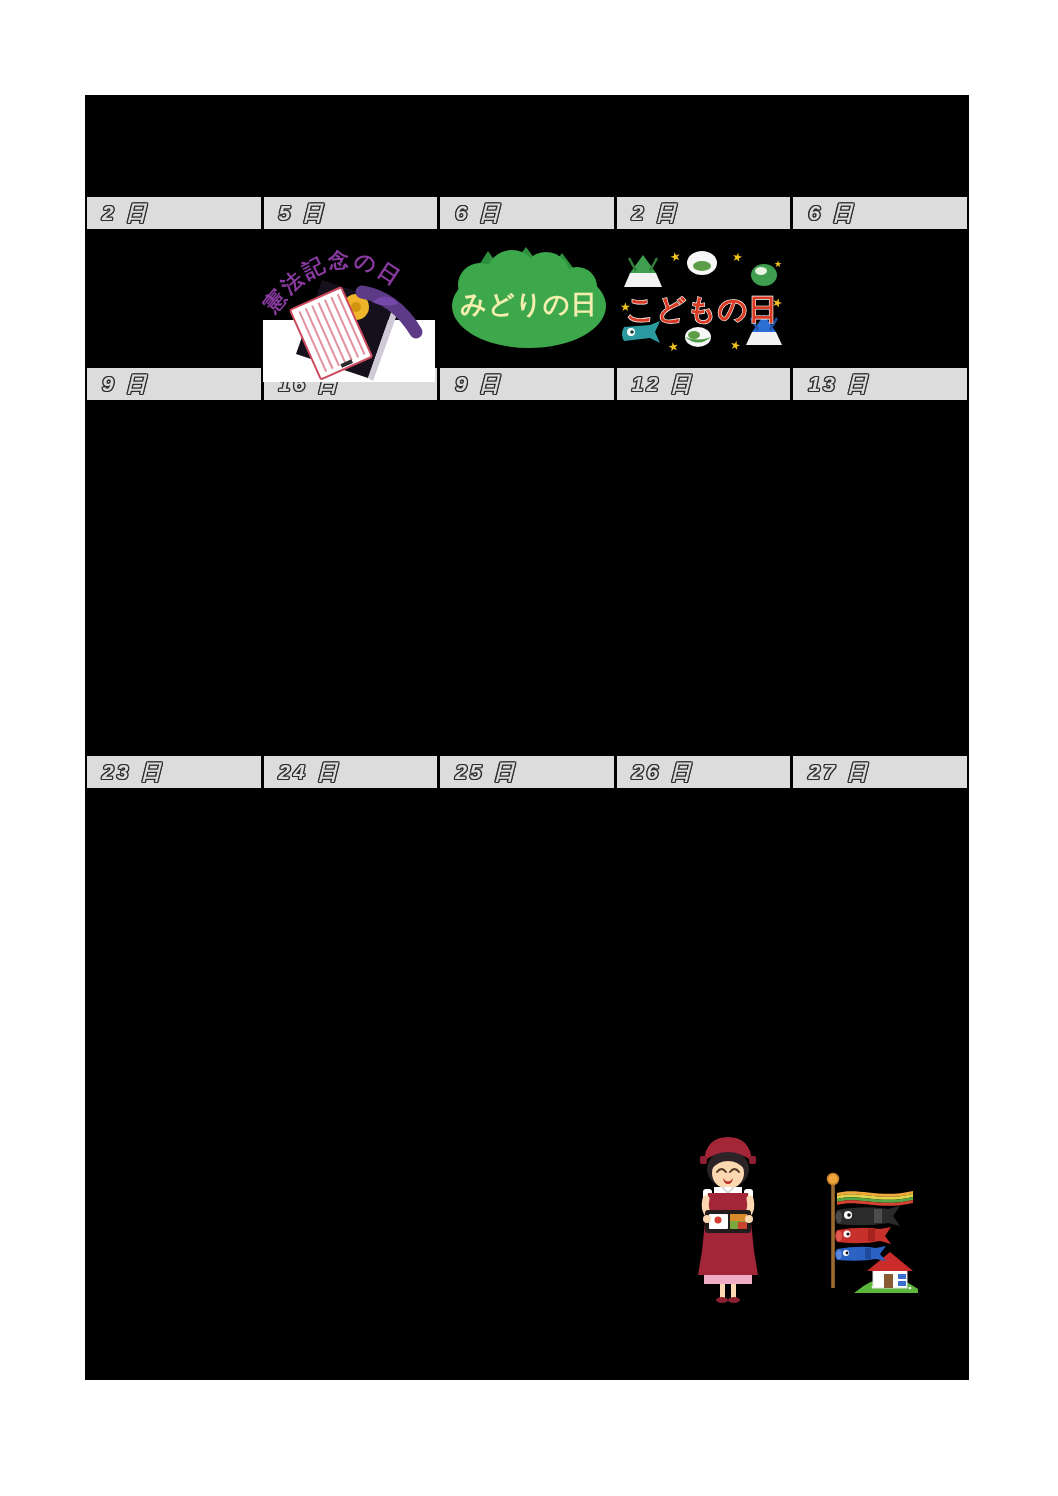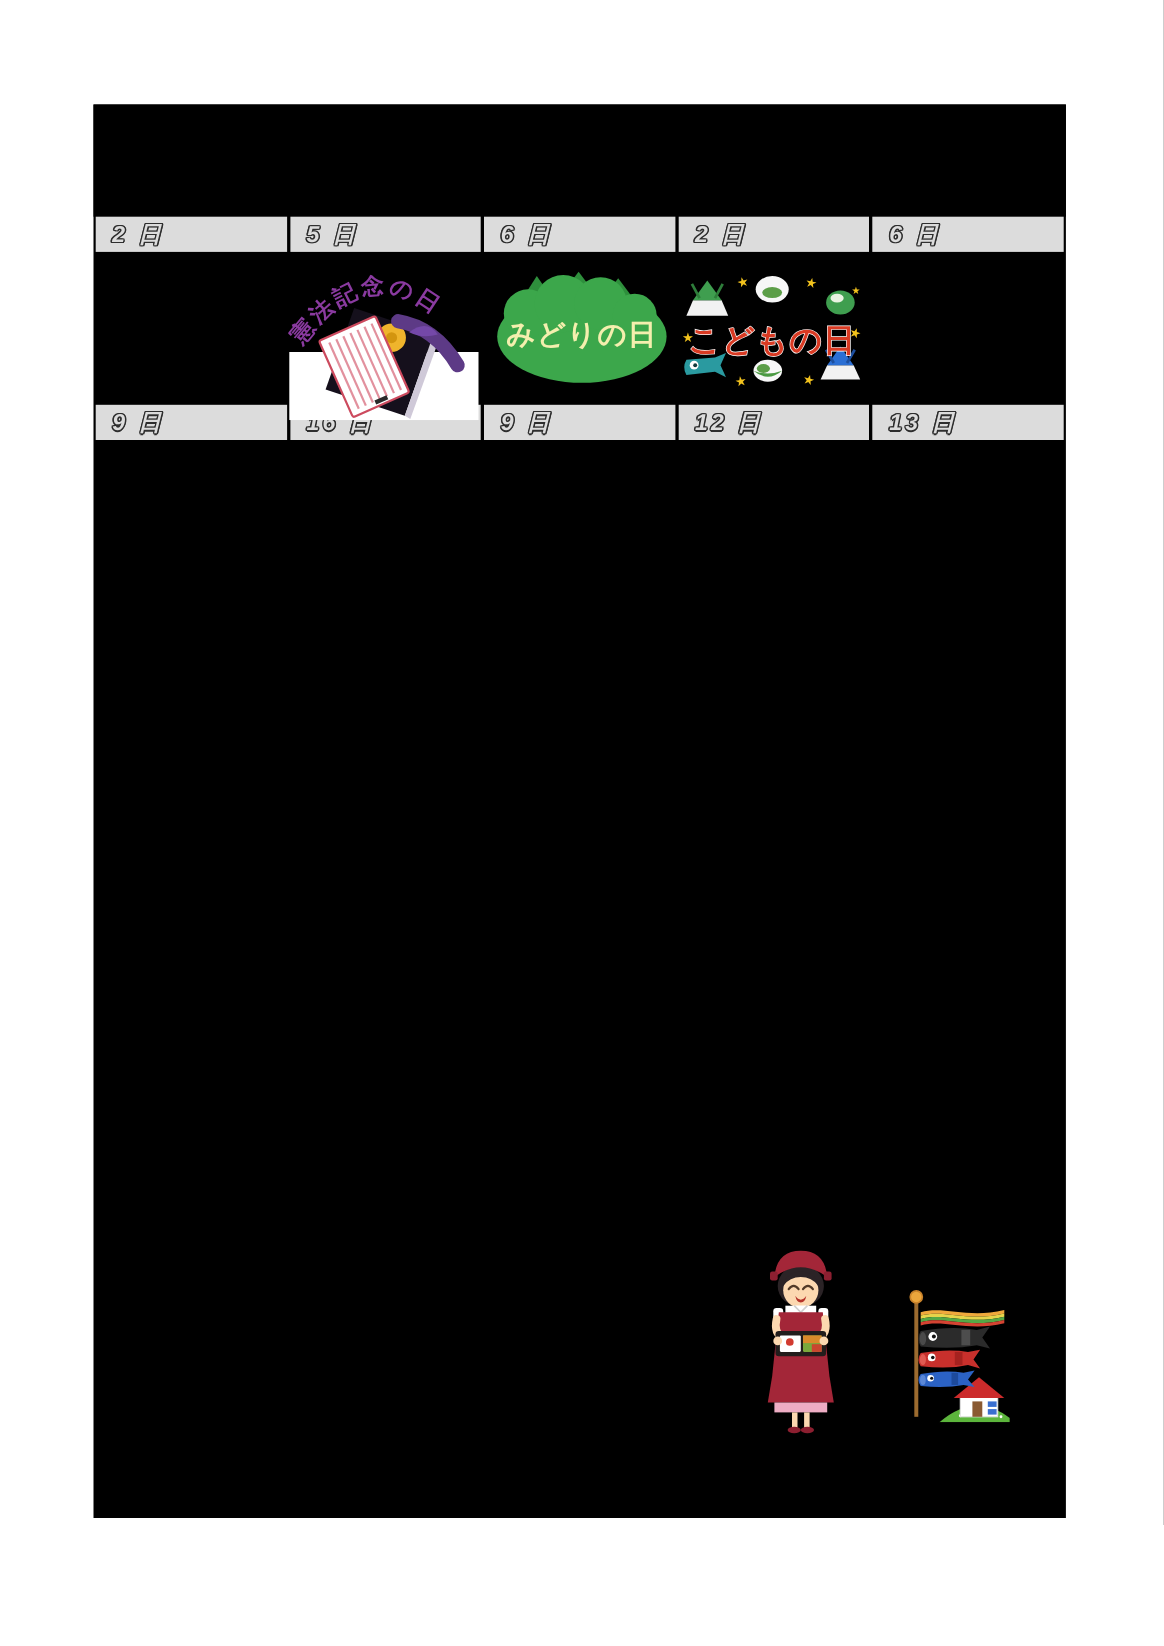--- a/index.html
+++ b/index.html
@@ -65,20 +65,37 @@
       </div>
     <div class="hcell">
         <span class="date-text">12 日</span>
       </div>
     <div class="hcell">
         <span class="date-text">13 日</span>
       </div>
   </div>
 
 
+  <div class="hrow" style="top:661px">
+    <div class="hcell">
+        <span class="date-text">23 日</span>
+      </div>
+    <div class="hcell">
+        <span class="date-text">24 日</span>
+      </div>
+    <div class="hcell">
+        <span class="date-text">25 日</span>
+      </div>
+    <div class="hcell">
+        <span class="date-text">26 日</span>
+      </div>
+    <div class="hcell">
+        <span class="date-text">27 日</span>
+      </div>
+  </div>
 
 
   <svg class="illus" style="left:177px;top:135px" width="175" height="152" viewBox="0 0 175 152">
     <rect x="1" y="90" width="172" height="62" fill="#ffffff"></rect>
     <g>
       <polygon points="60,50 132,74 106,148 34,124" fill="#15101c"></polygon>
       <polygon points="106,148 132,74 137,79 111,151" fill="#cfc9d8"></polygon>
       <circle cx="94" cy="77" r="13" fill="#efb42c"></circle>
       <circle cx="94" cy="77" r="5" fill="#d3950f"></circle>
     </g>

